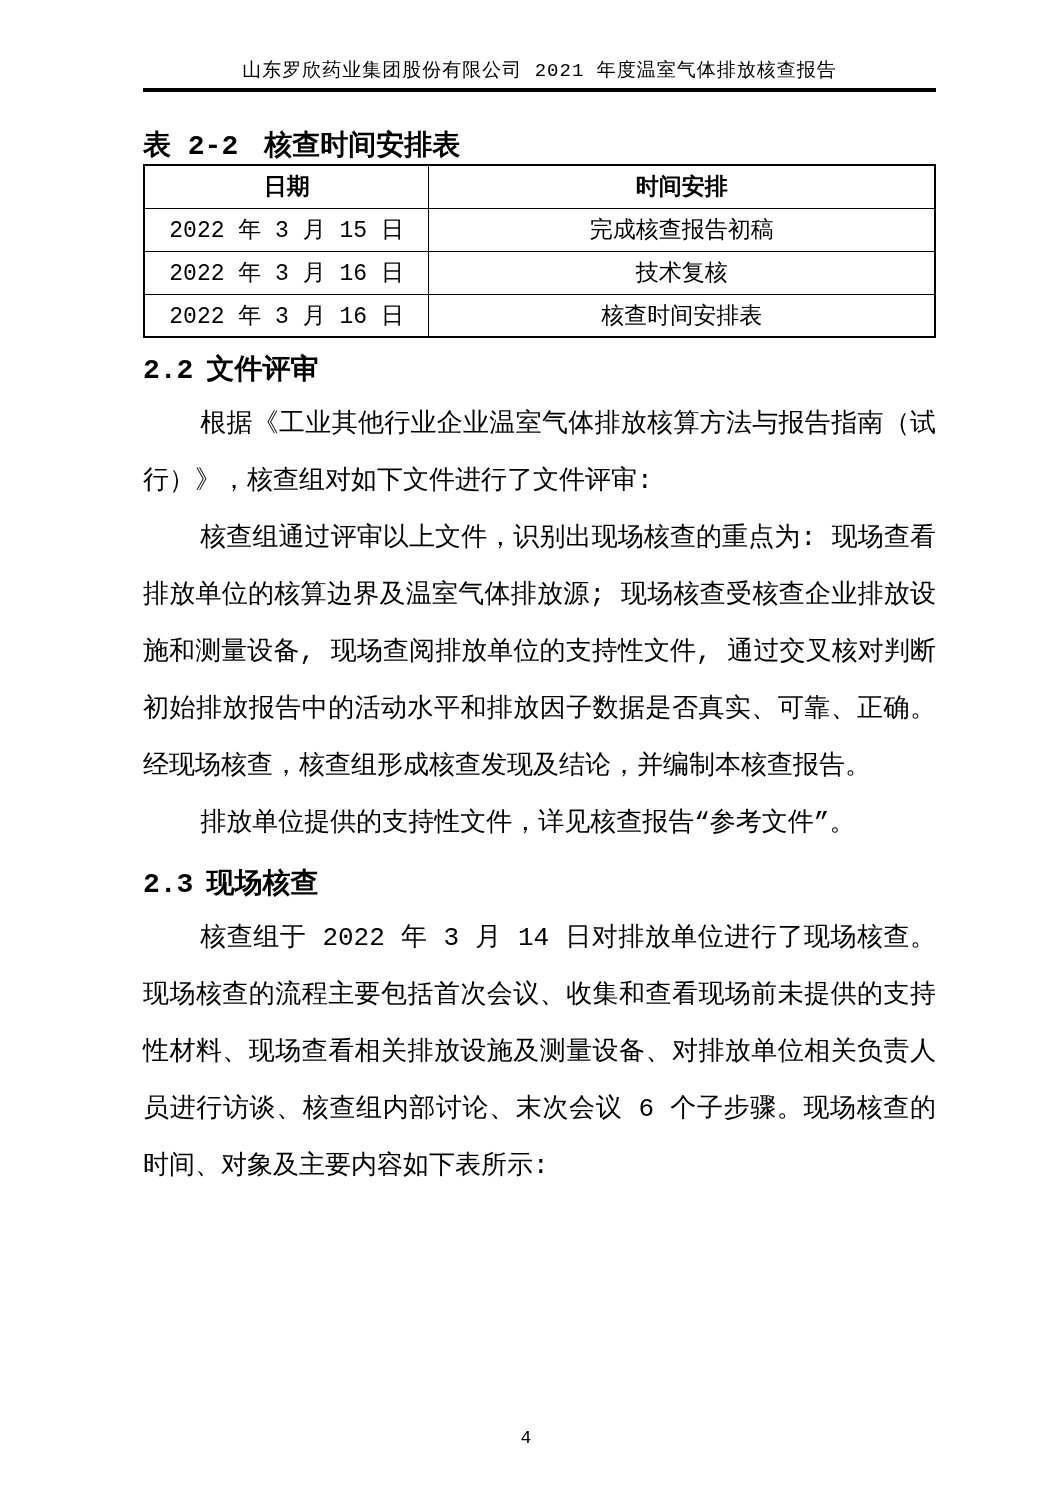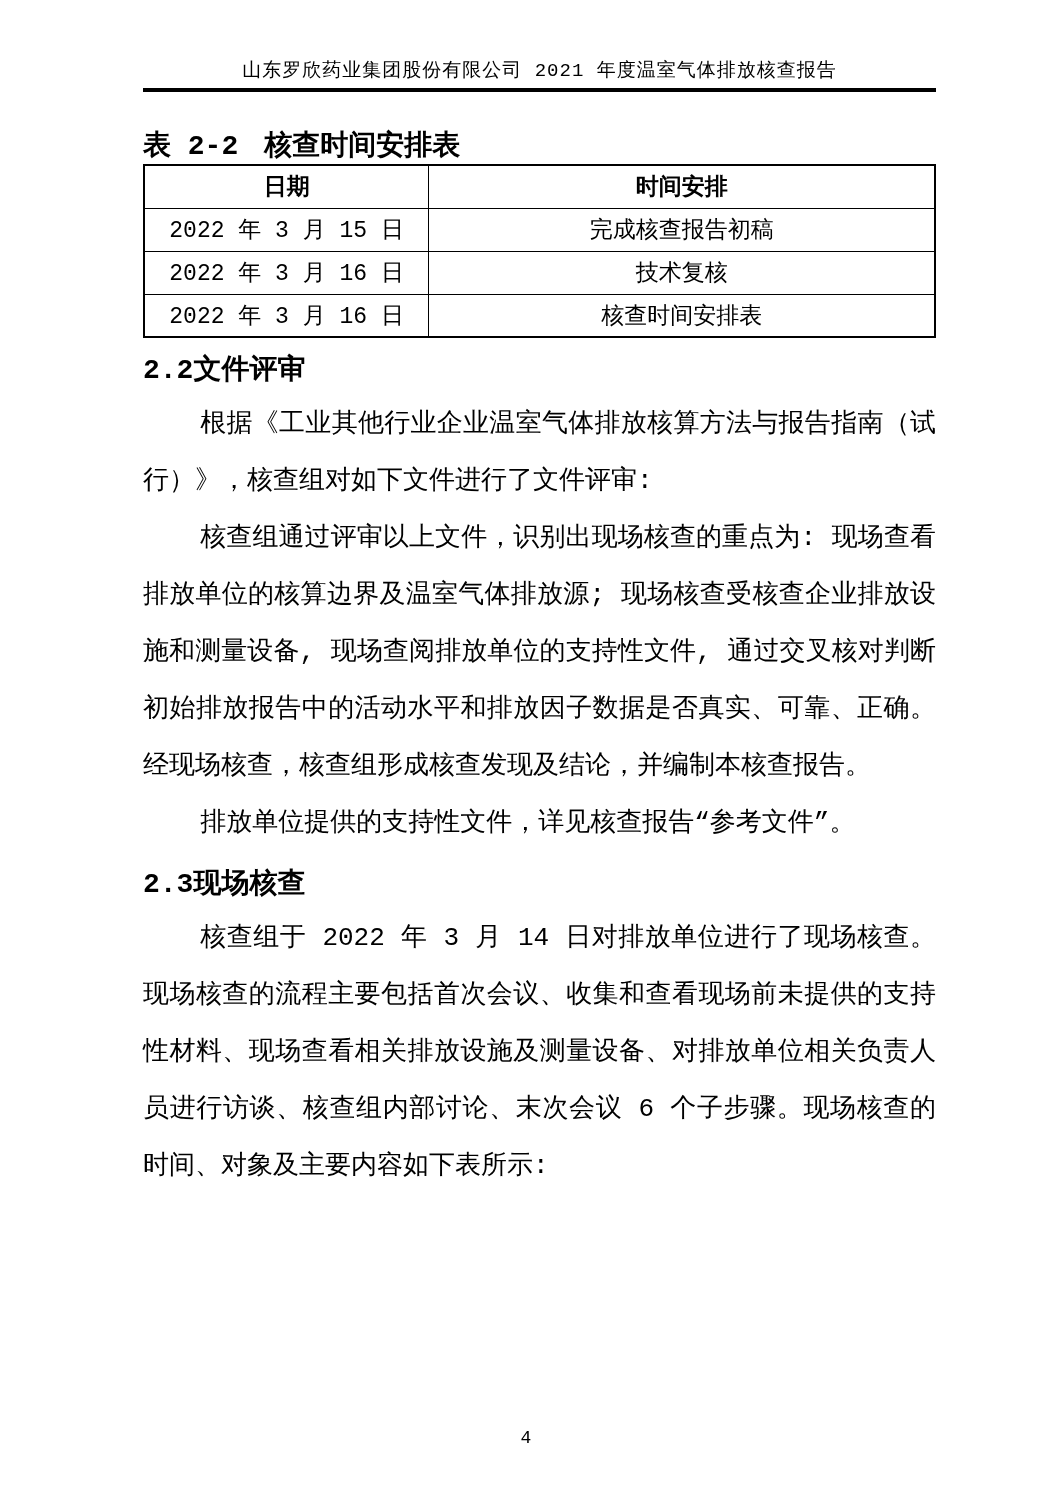--- a/index.html
+++ b/index.html
@@ -22,21 +22,21 @@
   
   table.schedule { width: 100%; border-collapse: collapse; border: 2px solid #000; }
   .schedule th, .schedule td { border: 1px solid #000; text-align: center; vertical-align: middle; padding: 0; }
   .schedule th { height: 43px; font-size: 23px; font-weight: bold; }
   .schedule td { height: 43px; font-size: 23px; font-weight: normal; }
   .col-date { width: 36%; }
   .col-time { width: 64%; }
 
   
   h2.sec { margin: 14px 0 6px 0; font-size: 28px; font-weight: bold; line-height: 1.35; }
-  .sec-num { }
+  .sec-num { margin-right: 13px; }
 
   
   p.body {
     margin: 0; font-size: 26px; line-height: 57px;
     text-align: justify; text-justify: inter-ideograph;
     text-indent: 2.2em;
   }
 
   
   .page-num {

